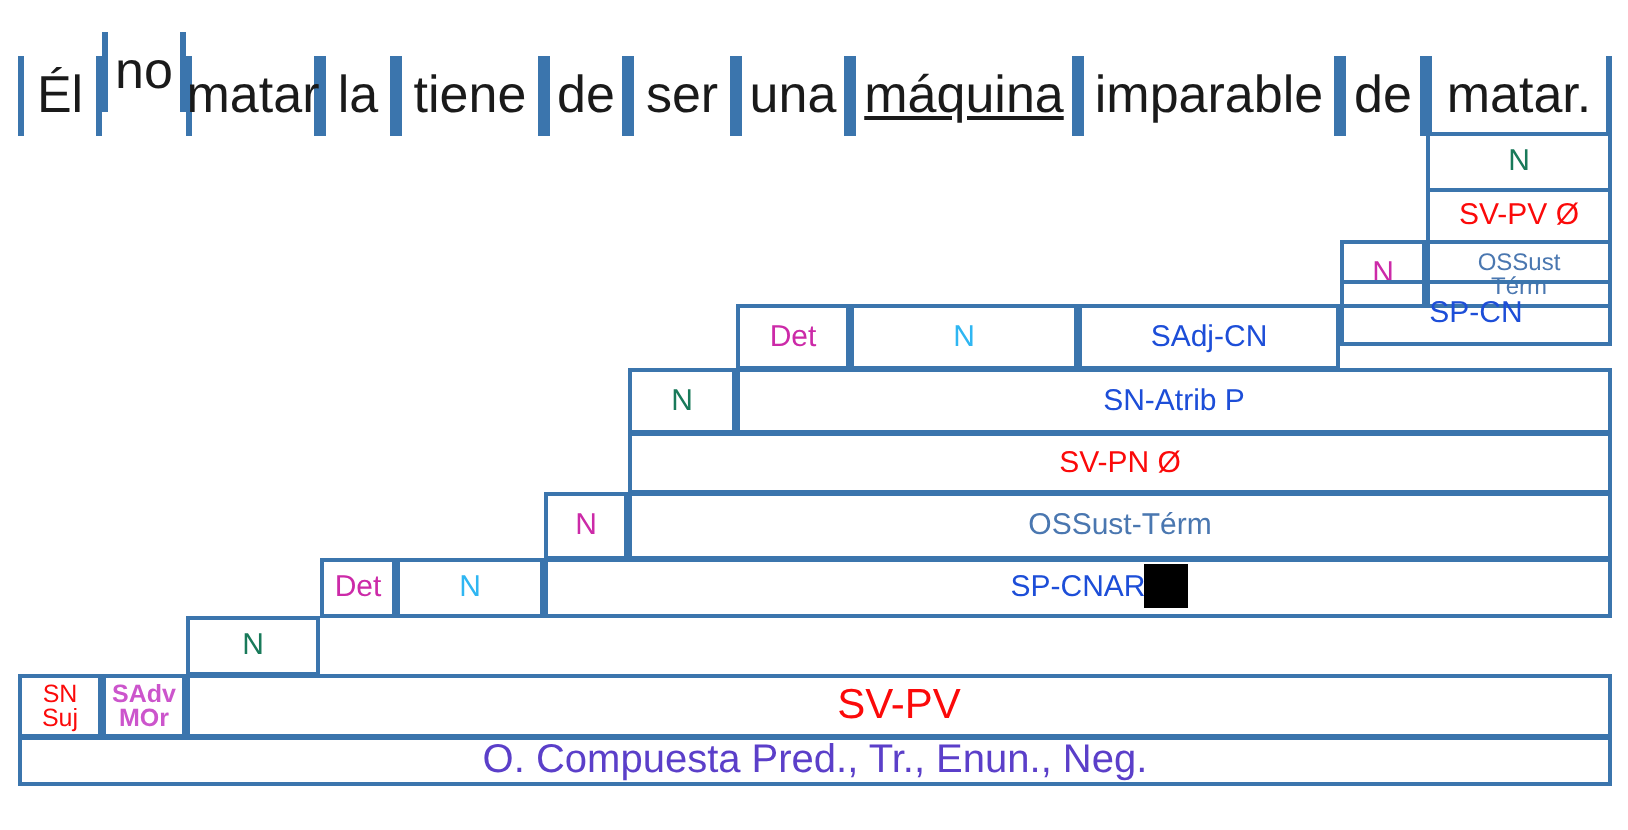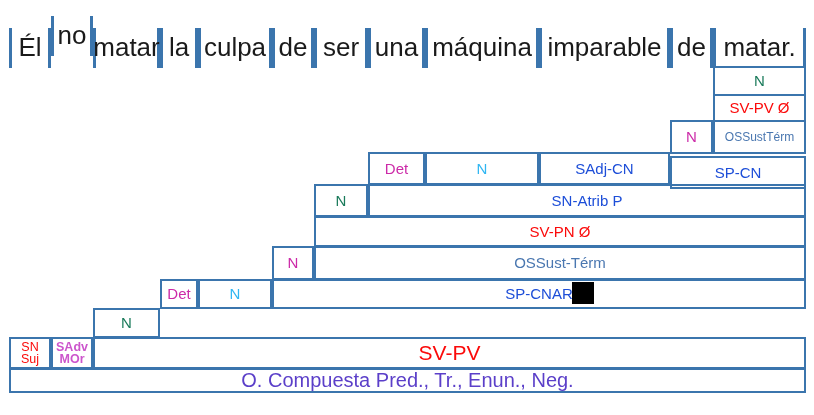--- a/index.html
+++ b/index.html
@@ -66,32 +66,32 @@
   <div class="cell word" style="left:51px; top:16px; width:42px;  height:40px;">
       <span>no</span>
     </div>
   <div class="cell word" style="left:93px; top:28px; width:67px;  height:40px;">
       <span>matar</span>
     </div>
   <div class="cell word" style="left:160px;top:28px; width:38px;  height:40px;">
       <span>la</span>
     </div>
   <div class="cell word" style="left:198px;top:28px; width:74px;  height:40px;">
-      <span>culpa</span>
+      <span>tiene</span>
     </div>
   <div class="cell word" style="left:272px;top:28px; width:42px;  height:40px;">
       <span>de</span>
     </div>
   <div class="cell word" style="left:314px;top:28px; width:54px;  height:40px;">
       <span>ser</span>
     </div>
   <div class="cell word" style="left:368px;top:28px; width:57px;  height:40px;">
       <span>una</span>
     </div>
-  <div class="cell word" style="left:425px;top:28px; width:114px; height:40px;">
+  <div class="cell word" style="left:425px;top:28px; width:114px; height:40px;text-decoration:underline;">
       <span>máquina</span>
     </div>
   <div class="cell word" style="left:539px;top:28px; width:131px; height:40px;">
       <span>imparable</span>
     </div>
   <div class="cell word" style="left:670px;top:28px; width:43px;  height:40px;">
       <span>de</span>
     </div>
   <div class="cell word" style="left:713px;top:28px; width:93px;  height:40px;">
       <span>matar.</span>
@@ -101,35 +101,35 @@
     <span>N</span>
   </div>
 
   <div class="cell lbl c-red" style="left:713px; top:94px; width:93px; height:28px;">
     <span>SV-PV Ø</span>
   </div>
 
   <div class="cell lbl c-magenta" style="left:670px; top:120px; width:43px; height:34px;">
     <span>N</span>
   </div>
-  <div class="cell lbl-xs c-blue-gray" style="left:713px; top:120px; width:93px; height:34px; flex-direction:row;">
+  <div class="cell lbl-xs c-blue-gray" style="left:713px; top:120px; width:93px; height:34px; flex-direction:column;">
     <span>OSSust</span>
     <span>Térm</span>
   </div>
 
   <div class="cell lbl c-magenta" style="left:368px; top:152px; width:57px; height:33px;">
     <span>Det</span>
   </div>
   <div class="cell lbl c-cyan" style="left:425px; top:152px; width:114px; height:33px;">
     <span>N</span>
   </div>
   <div class="cell lbl c-purple" style="left:539px; top:152px; width:131px; height:33px;">
     <span>SAdj-CN</span>
   </div>
-  <div class="cell lbl c-purple" style="left:670px; top:156px; width:136px; height:33px;">
+  <div class="cell lbl c-purple" style="left:670px; top:140px; width:136px; height:33px;">
     <span>SP-CN</span>
   </div>
 
   <div class="cell lbl c-green" style="left:314px; top:184px; width:54px; height:33px;">
     <span>N</span>
   </div>
   <div class="cell lbl c-purple" style="left:368px; top:184px; width:438px; height:33px;">
     <span>SN-Atrib P</span>
   </div>
 

